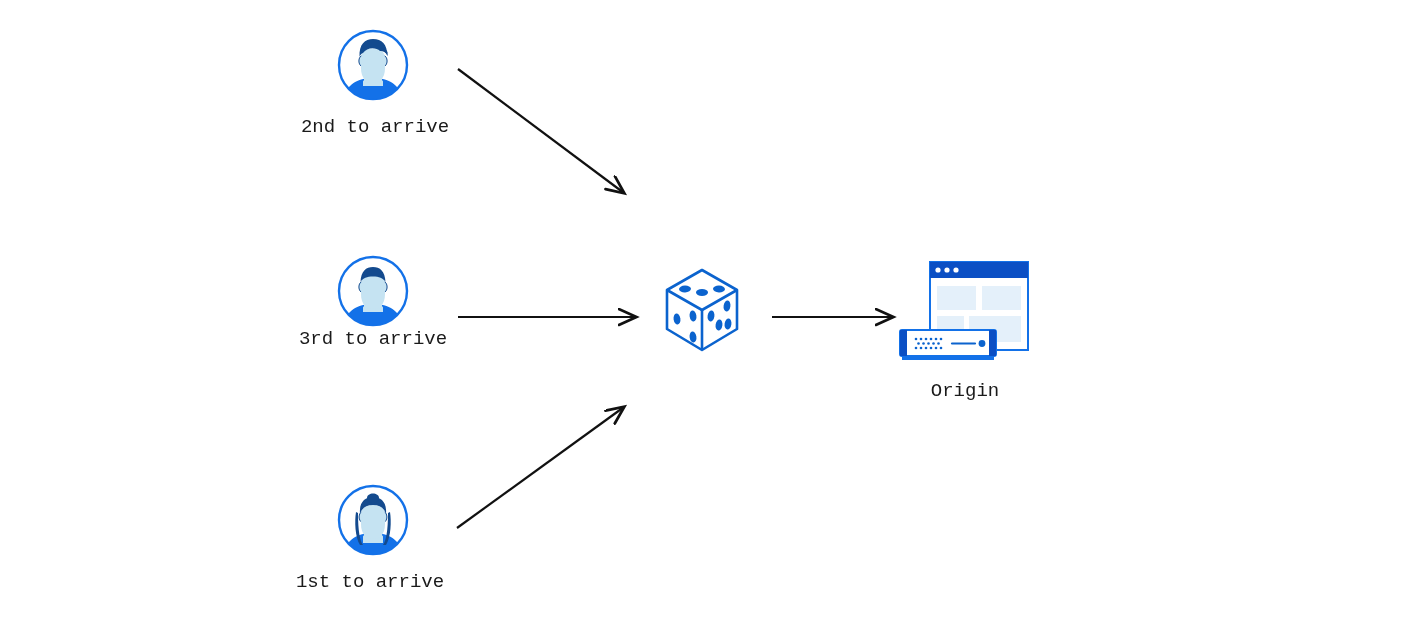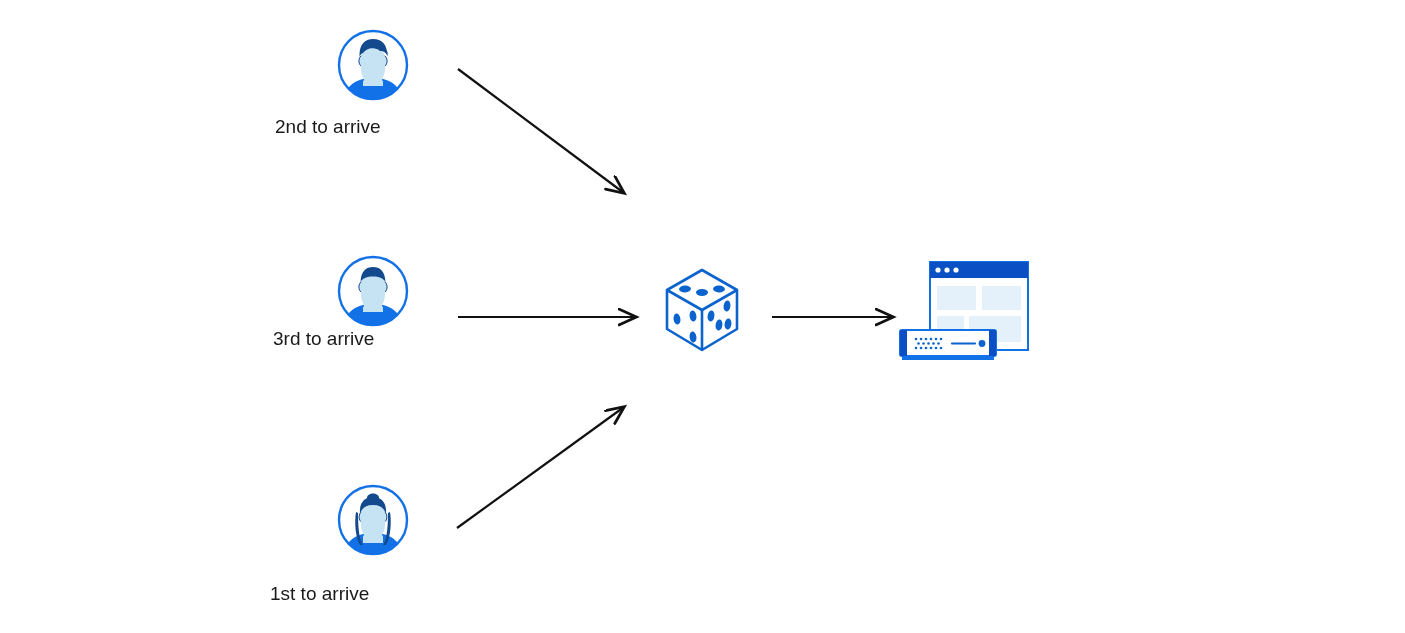--- a/index.html
+++ b/index.html
@@ -22,25 +22,25 @@
   }
   .node {
     position: absolute;
   }
   .avatar-wrap {
     width: 74px;
     height: 74px;
   }
   .node-label {
     position: absolute;
-    text-align: left;
+    text-align: center;
     color: #1a1a1a;
     font-size: 19px;
     line-height: 22px;
-    font-family: Liberation Sans, sans-serif;
+    font-family: Liberation Mono, monospace;
     white-space: nowrap;
   }
   .arrows-layer {
     position: absolute;
     left: 0;
     top: 0;
     width: 1405px;
     height: 633px;
     pointer-events: none;
   }
@@ -121,21 +121,21 @@
         <path d="M22 30 C22 48 24 58 27 62 L24 62 C19 54 18.5 38 20 29 Z" fill="#134a8e"></path>
         <path d="M52 30 C52 48 50 58 47 62 L50 62 C55 54 55.5 38 54 29 Z" fill="#134a8e"></path>
         <ellipse cx="26.5" cy="34" rx="3.4" ry="5.2" fill="#c5e3f2" stroke="#134a8e" stroke-width="1"></ellipse>
         <ellipse cx="47.5" cy="34" rx="3.4" ry="5.2" fill="#c5e3f2" stroke="#134a8e" stroke-width="1"></ellipse>
         <path d="M25 31 C25 19 49 19 49 31 L49 41 C49 52 43 56 37 56 C31 56 25 52 25 41 Z" fill="#c5e3f2"></path>
         <path d="M24 31 C23 19 29 14 37 14 C45 14 51 19 50 31 C48 25 44 22 37 22 C30 22 26 25 24 31 Z" fill="#134a8e"></path>
         <path d="M31 15 C31 9 43 9 43 15 C43 19 38 20 37 20 C36 20 31 19 31 15 Z" fill="#134a8e"></path>
       </g>
     </svg>
   </div>
-  <div class="node-label" style="left:270px; top:571px; width:200px;margin-top:12px;">1st to arrive</div>
+  <div class="node-label" style="left:270px; top:571px; width:200px;">1st to arrive</div>
 
   <div class="node" style="left:662px; top:267px;">
     <svg width="80" height="86" viewBox="0 0 80 86">
       <g fill="none" stroke="#0b63ce" stroke-width="2.6" stroke-linejoin="round">
         <path d="M40 3 L75 23 L75 62 L40 83 L5 62 L5 23 Z"></path>
         <path d="M5 23 L40 43 L75 23"></path>
         <path d="M40 43 L40 83"></path>
       </g>
       <g fill="#0b63ce">
 
@@ -192,14 +192,15 @@
           <circle cx="30" cy="90" r="1.3"></circle>
             <circle cx="35" cy="90" r="1.3"></circle>
           <circle cx="40" cy="90" r="1.3"></circle>
             <circle cx="45" cy="90" r="1.3"></circle>
         </g>
         <line x1="56" y1="85.5" x2="79" y2="85.5" stroke="#0b63ce" stroke-width="2.2" stroke-linecap="round"></line>
         <circle cx="86" cy="85.5" r="3.4" fill="#0b63ce"></circle>
       </g>
     </svg>
   </div>
+  <div class="node-label" style="left:865px; top:380px; width:200px;">Origin</div>
 
 </div>
 
 </body></html>

